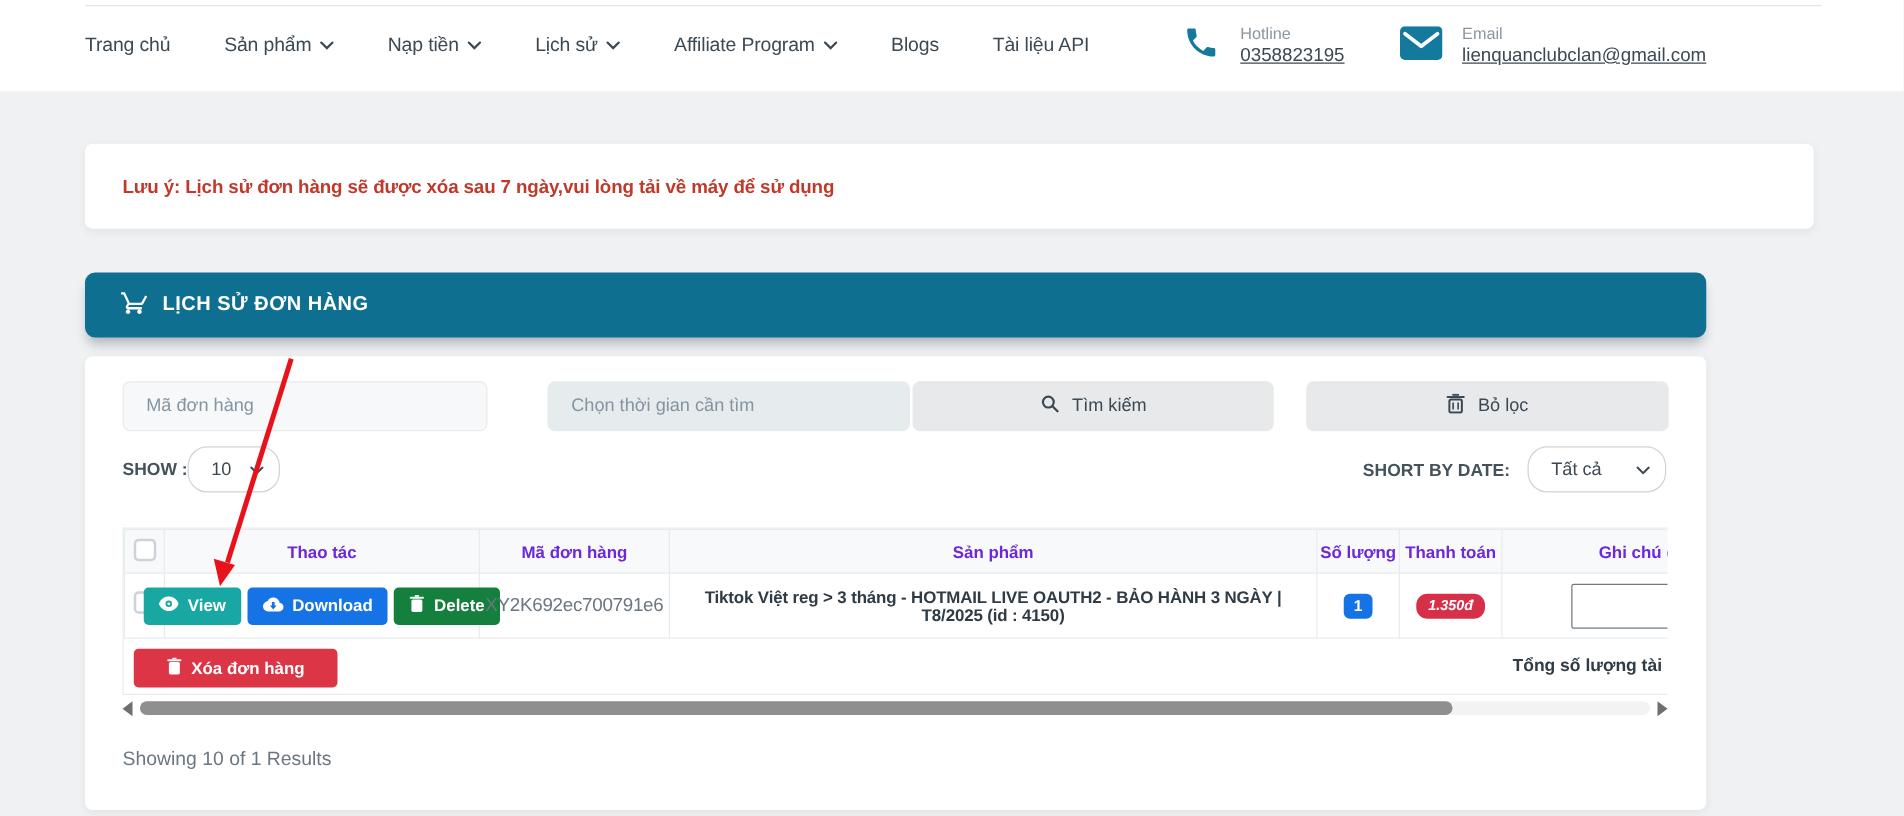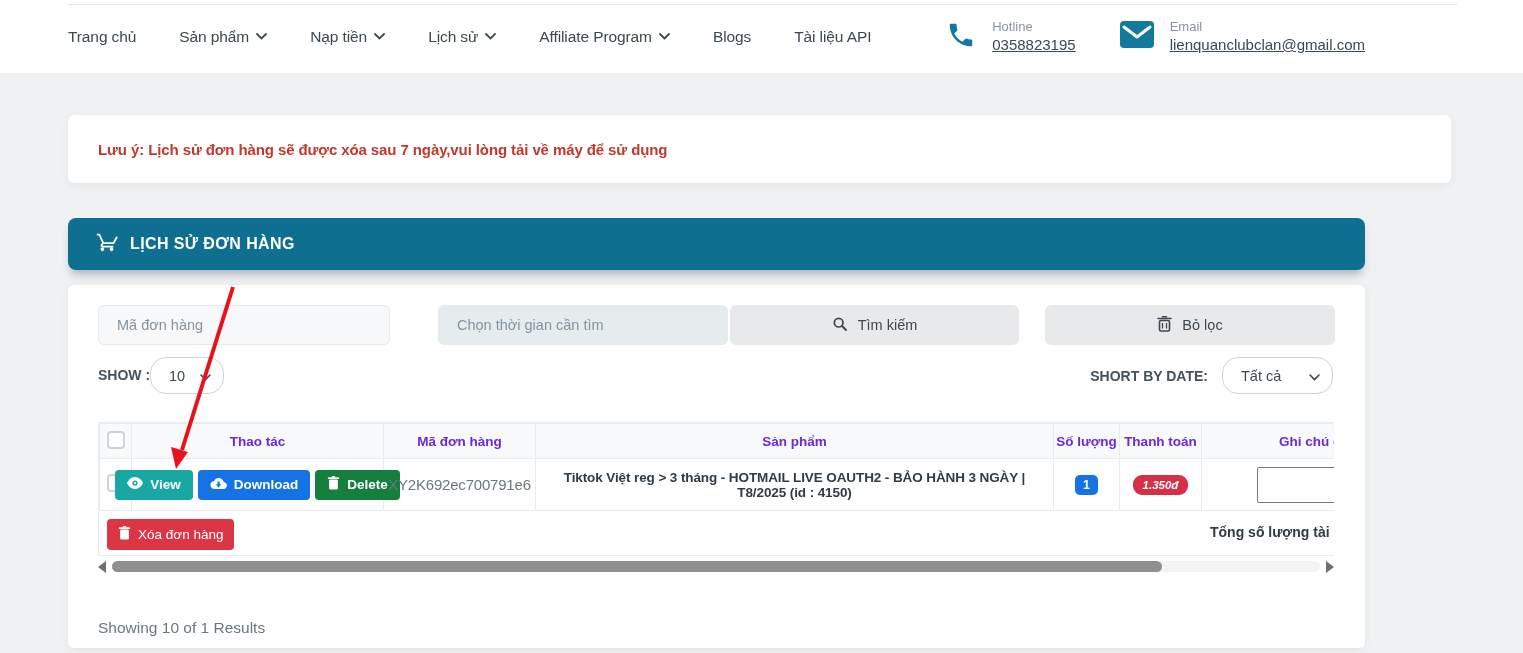--- a/index.html
+++ b/index.html
@@ -61,32 +61,32 @@
   .btn-view { background:#18a7a3; }
   .btn-download { background:#1673e6; }
   .btn-delete { background:#15803d; }
   .order-code { font-size:15px; color:#6b7681; letter-spacing:-0.2px; }
   .product-cell { font-size:13.5px; font-weight:700; color:#2f3b45; text-align:center; padding:0 6px; letter-spacing:-0.1px; }
   .badge { display:inline-block; color:#fff; font-weight:700; }
   .badge-qty { background:#1673e6; font-size:12.5px; border-radius:5px; padding:3px 8px; }
   .badge-pay { background:#d63049; font-size:11.5px; border-radius:9px; padding:4px 10px;font-style:italic; }
   .note-input { width:150px; height:36px; border:1px solid #707a82; border-radius:2px; background:#fff; padding:0 8px; font-size:14px; font-family:inherit; }
 
-  .btn-del-orders { position:absolute; left:39px; top:234px; height:31px; background:#dc3545; border:none; border-radius:4px; color:#fff; font-weight:400; font-size:13.5px; font-family:inherit; display:flex; align-items:center; gap:7px; padding:0 11px; cursor:pointer; }
+  .btn-del-orders { position:absolute; left:39px; top:234px; height:31px; background:#dc3545; border:none; border-radius:4px; color:#fff; font-weight:700; font-size:13.5px; font-family:inherit; display:flex; align-items:center; gap:7px; padding:0 26px; cursor:pointer; }
   .total-label { position:absolute; left:1142px; top:239px; width:124px; overflow:hidden; white-space:nowrap; font-size:14px; font-weight:700; color:#2f3b45; }
 
   
   .hscroll { position:absolute; left:30px; top:275px; width:1236px; height:13px; display:flex; align-items:center; }
   .scroll-arrow { width:0; height:0; border-style:solid; cursor:pointer; }
   .arr-left { border-width:6px 8px 6px 0; border-color:transparent #6f6f6f transparent transparent; margin-right:6px; }
   .arr-right { border-width:6px 0 6px 8px; border-color:transparent transparent transparent #6f6f6f; margin-left:6px; }
   .scroll-track { flex:1; height:11px; background:#f3f3f3; border-radius:6px; position:relative; }
   .scroll-thumb { position:absolute; left:0; top:0; height:11px; width:1050px; background:#8f8f8f; border-radius:6px; cursor:grab; }
 
-  .showing { position:absolute; left:30px; top:314px; font-size:15.5px; color:#6b7680;margin-top:20px; }
+  .showing { position:absolute; left:30px; top:314px; font-size:15.5px; color:#6b7680; }
 
   .annotation { position:absolute; left:0; top:0; width:1523px; height:653px; pointer-events:none; }
 </style>
 </head>
 <body>
 
 <div class="top-header">
   <div class="top-line"></div>
 
   <nav class="nav">

